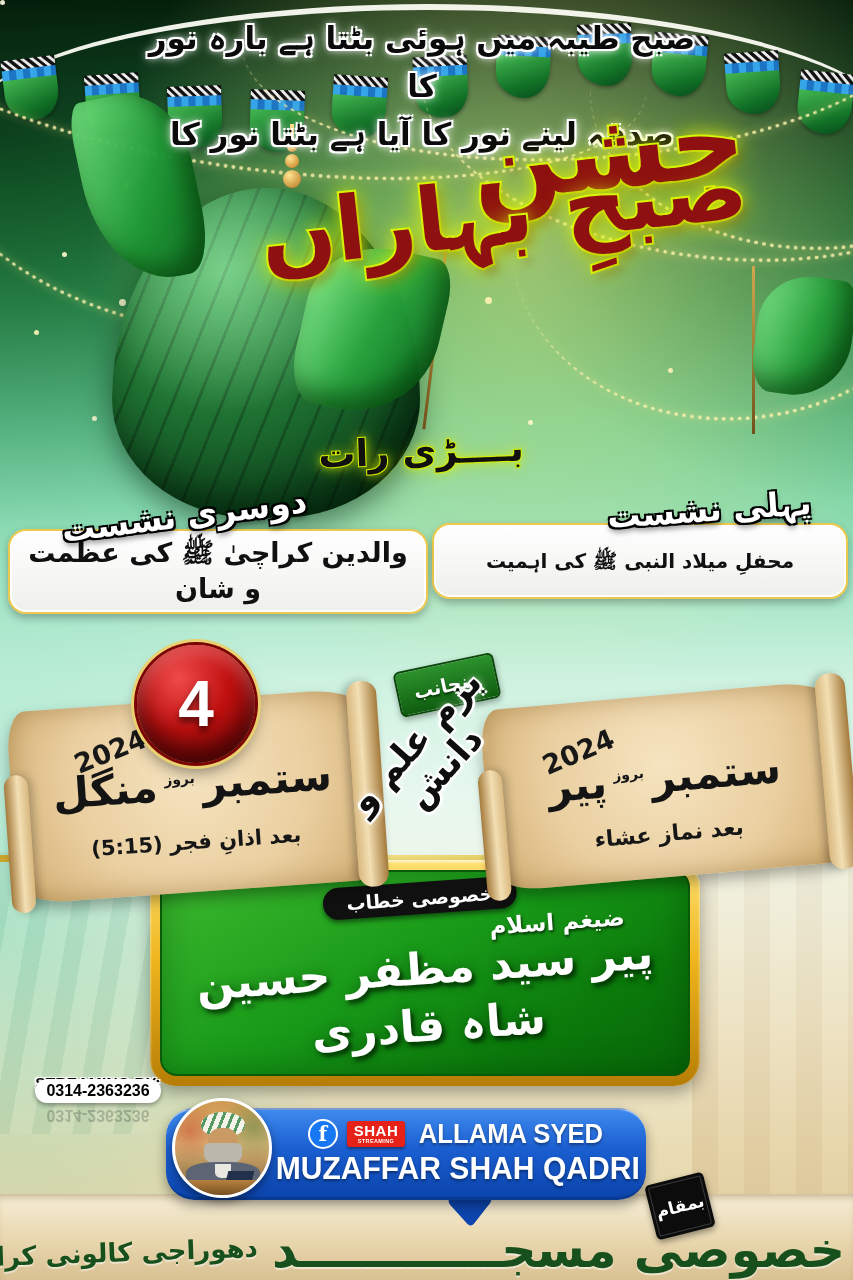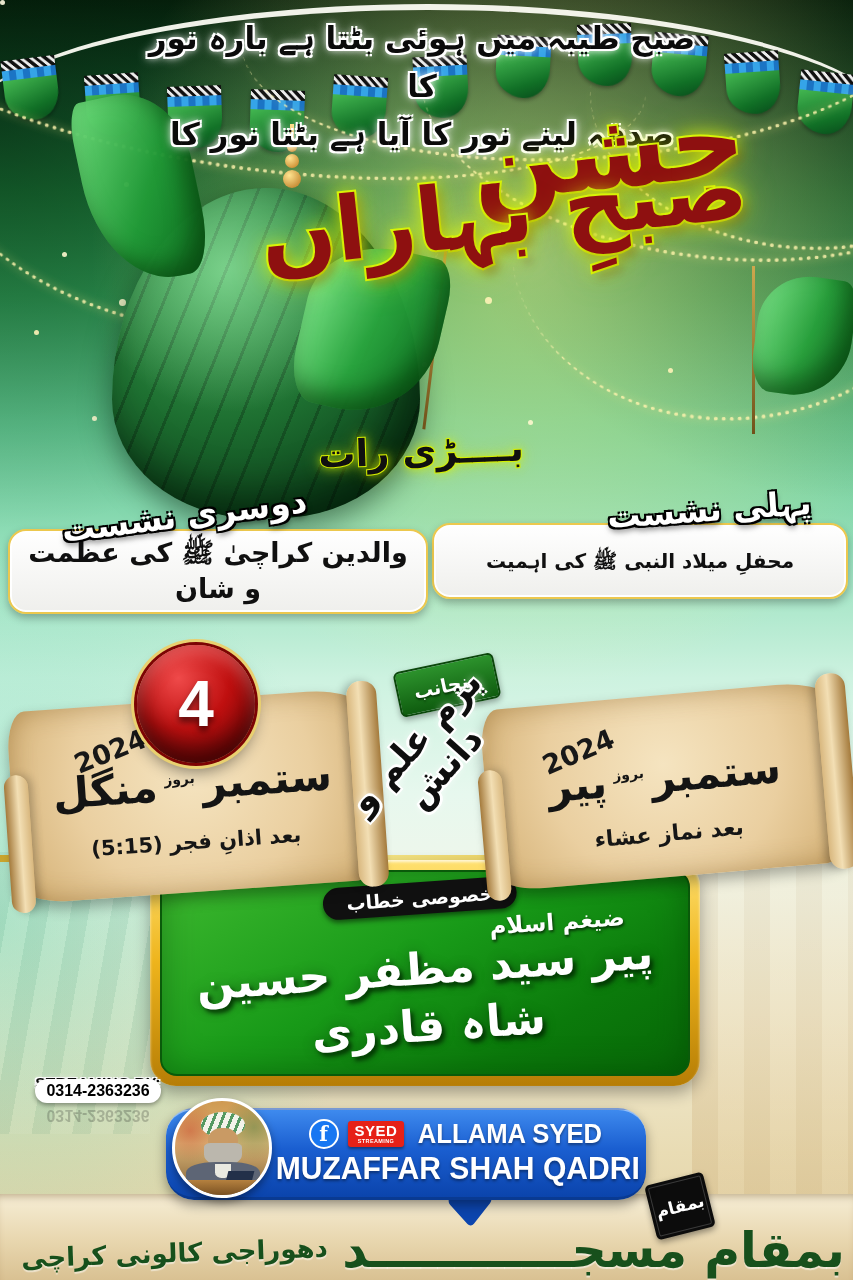--- a/index.html
+++ b/index.html
@@ -329,32 +329,32 @@
         <div class="gb-badge">خصوصی خطاب</div>
         <div class="gb-prefix">ضیغم اسلام</div>
         <div class="gb-name">پیر سید مظفر حسین شاہ قادری</div>
       </div>
     </div>
   </div>
 
   <div class="bartail"></div>
   <div class="venue">
     <div class="vline">
-      <span class="vname">بمقام مسجــــــــــــد</span>
+      <span class="vname">خصوصی مسجــــــــــــد</span>
       <span class="vaddr">دھوراجی کالونی کراچی</span>
     </div>
   </div>
   <div class="vbadge">بمقام</div>
 
   <div class="bar">
     <div class="bar-c">
       <div class="row1">
         <div class="fb">f</div>
         <div class="live">
-          <span class="l1">SYED</span>
+          <span class="l1">SHAH</span>
           <span class="l2">STREAMING</span>
         </div>
         <div class="bt1">ALLAMA SYED</div>
       </div>
       <div class="bt2">MUZAFFAR SHAH QADRI</div>
     </div>
   </div>
   <div class="photo">
     <div class="tint"></div>
     <div class="turban"></div>

